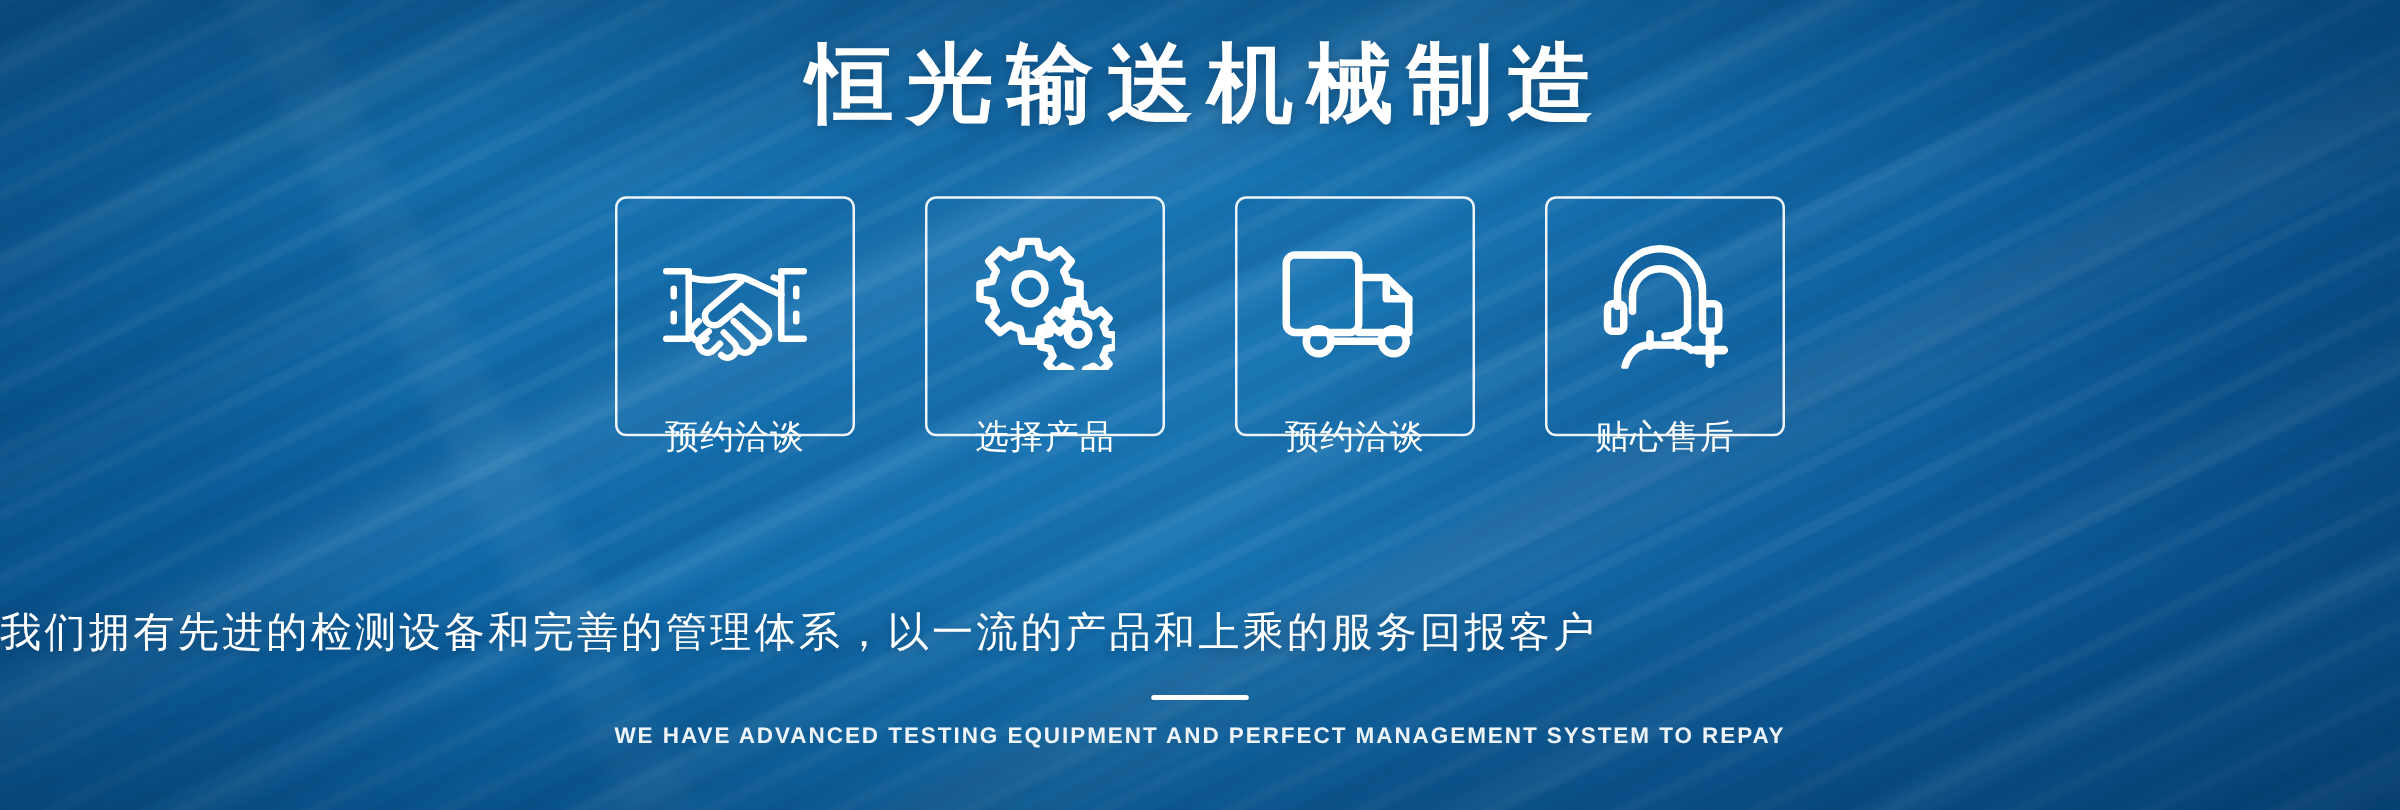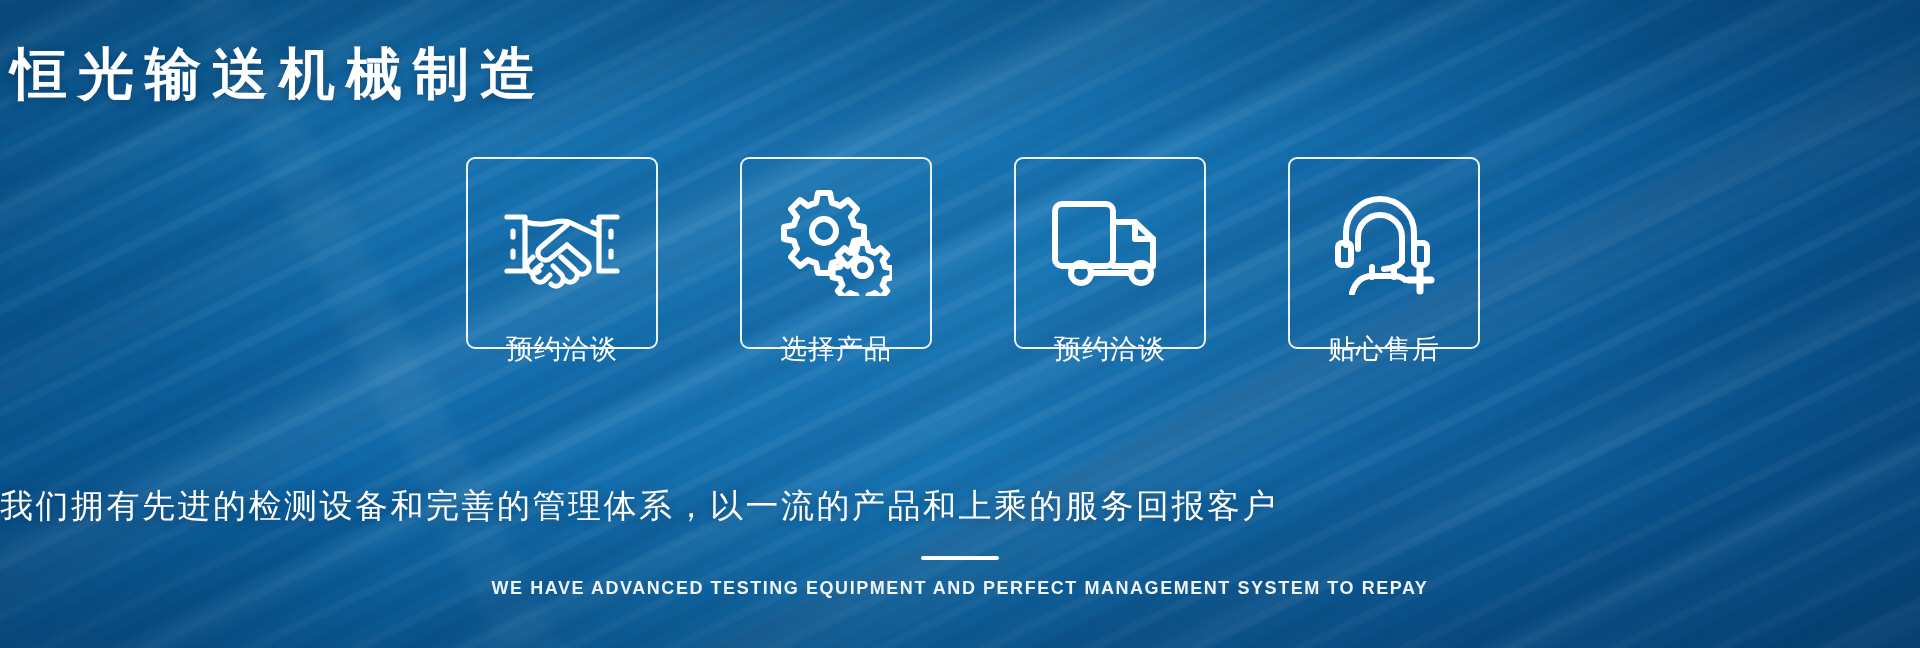--- a/index.html
+++ b/index.html
@@ -60,36 +60,37 @@
     position:absolute; inset:0;
     background:
       radial-gradient(ellipse 1400px 760px at 50% 45%, rgba(255,255,255,0.06) 0%, rgba(255,255,255,0) 60%),
       linear-gradient(180deg, rgba(3,45,85,0.30) 0%, rgba(3,45,85,0) 22%, rgba(3,45,85,0) 72%, rgba(3,45,85,0.34) 100%),
       linear-gradient(90deg, rgba(3,45,85,0.26) 0%, rgba(3,45,85,0) 20%, rgba(3,45,85,0) 80%, rgba(3,45,85,0.26) 100%);
     pointer-events:none;
   }
   .content { position:relative; z-index:5; width:100%; height:100%; }
 
   .title {
-    position:absolute; top:44px; left:0; width:100%;
+    position:absolute; top:30px; left:0; width:100%;
+    text-align:center;
     color:#ffffff;
-    font-size:56px;
+    font-size:69px;
     font-weight:bold;
     letter-spacing:11px;
     text-indent:11px;
     line-height:1.08;
     text-shadow:0 2px 10px rgba(0,30,60,0.35);
   }
 
   .steps {
     position:absolute; top:157px; left:0; width:100%;
     display:flex; justify-content:center; align-items:flex-start;
     gap:56px;
   }
-  .step { position:relative; width:192px; height:192px;margin-left:26px; }
+  .step { position:relative; width:192px; height:192px; }
   .step-box {
     position:absolute; inset:0;
     border:2px solid rgba(255,255,255,0.92);
     border-radius:9px;
   }
   
   .step-box::after {
     content:"";
     position:absolute;
     left:16px; right:16px;

